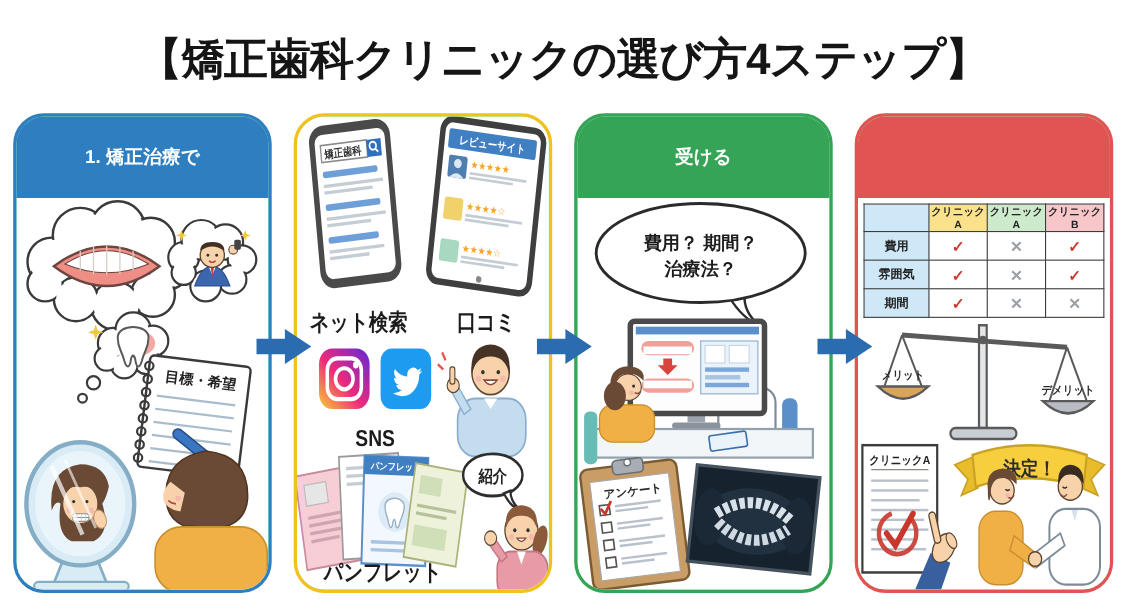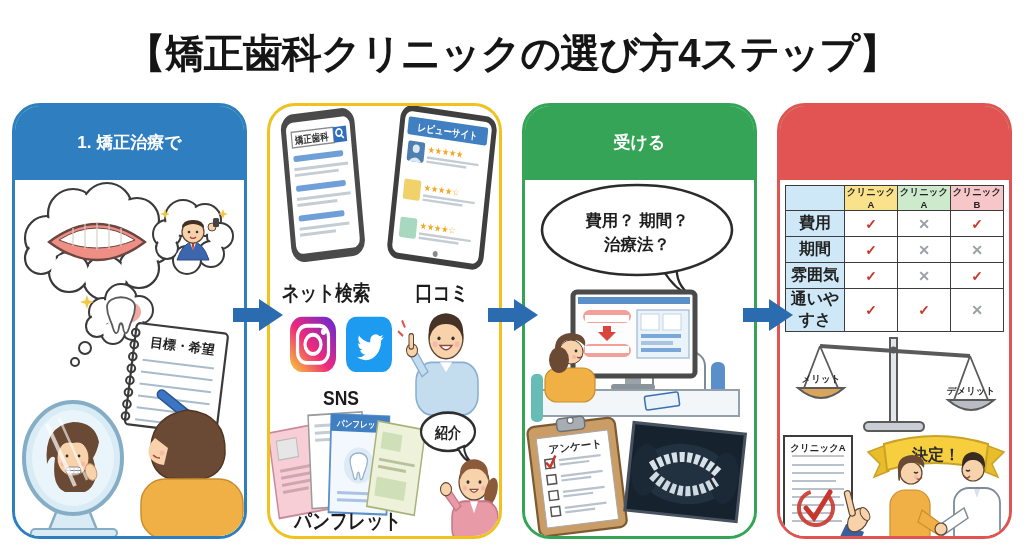--- a/index.html
+++ b/index.html
@@ -19,21 +19,21 @@
   .lbl{font-weight:800;fill:#1b1b1b;}
   .step-arrow{position:absolute;top:296px;width:50px;height:38px;z-index:5;}
   .step-arrow svg{display:block;width:100%;height:100%;}
   
   .p4-body{display:flex;flex-direction:column;align-items:center;padding-top:5px;box-sizing:border-box;}
   .p4-body table{border-collapse:collapse;table-layout:fixed;}
   .p4-body th,.p4-body td{border:1.5px solid #3c3c3c;text-align:center;padding:0;}
   .p4-body th{width:52px;height:17px;font-size:9.5px;font-weight:800;color:#222;}
   .p4-body th:first-child,.p4-body td.rl{width:58px;background:var(--tlb,#cfe8f7);}
   .p4-body td{height:25px;}
-  .p4-body td.rl{font-size:16px;font-weight:700;color:#222;background:var(--tlb,#cfe8f7);}
+  .p4-body td.rl{font-size:11px;font-weight:700;color:#222;background:var(--tlb,#cfe8f7);}
   .p4-body td.mk{font-size:14px;font-weight:900;background:#fff;}
   .p4-body td.ok{color:var(--check,#c9372c);}
   .p4-body td.no{color:var(--cross,#9aa0a6);}
   .p4-svg{flex:1;width:100%;}
 </style>
 </head>
 <body>
 
 <div class="board">
   <div class="title">【矯正歯科クリニックの選び方4ステップ】</div>
@@ -469,35 +469,29 @@
                 <th style="background:#cdeacd">クリニックA</th>
                 <th style="background:#f6c6c9">クリニックB</th>
               </tr>
               <tr>
                 <td class="rl">費用</td>
                 <td class="mk ok">✓</td>
                 <td class="mk no">✕</td>
                 <td class="mk ok">✓</td>
               </tr>
               <tr>
-                <td class="rl">期間</td>
-                <td class="mk ok">✓</td>
-                <td class="mk no">✕</td>
-                <td class="mk no">✕</td>
-              </tr>
-              <tr>
                 <td class="rl">雰囲気</td>
                 <td class="mk ok">✓</td>
                 <td class="mk no">✕</td>
                 <td class="mk ok">✓</td>
               </tr>
               <tr>
-                <td class="rl">通いやすさ</td>
+                <td class="rl">期間</td>
                 <td class="mk ok">✓</td>
-                <td class="mk ok">✓</td>
+                <td class="mk no">✕</td>
                 <td class="mk no">✕</td>
               </tr>
             </tbody>
           </table>
         <svg class="p4-svg" viewBox="0 0 229 222" preserveAspectRatio="none">
 
           <g>
             <rect x="110" y="6" width="7" height="84" fill="#e4e7ea" stroke="#5a5a5a" stroke-width="2"></rect>
             <rect x="84" y="90" width="60" height="9" rx="4.5" fill="#c9ced4" stroke="#5a5a5a" stroke-width="2"></rect>
             <line x1="40" y1="14" x2="190" y2="24" stroke="#5a5a5a" stroke-width="4"></line>

